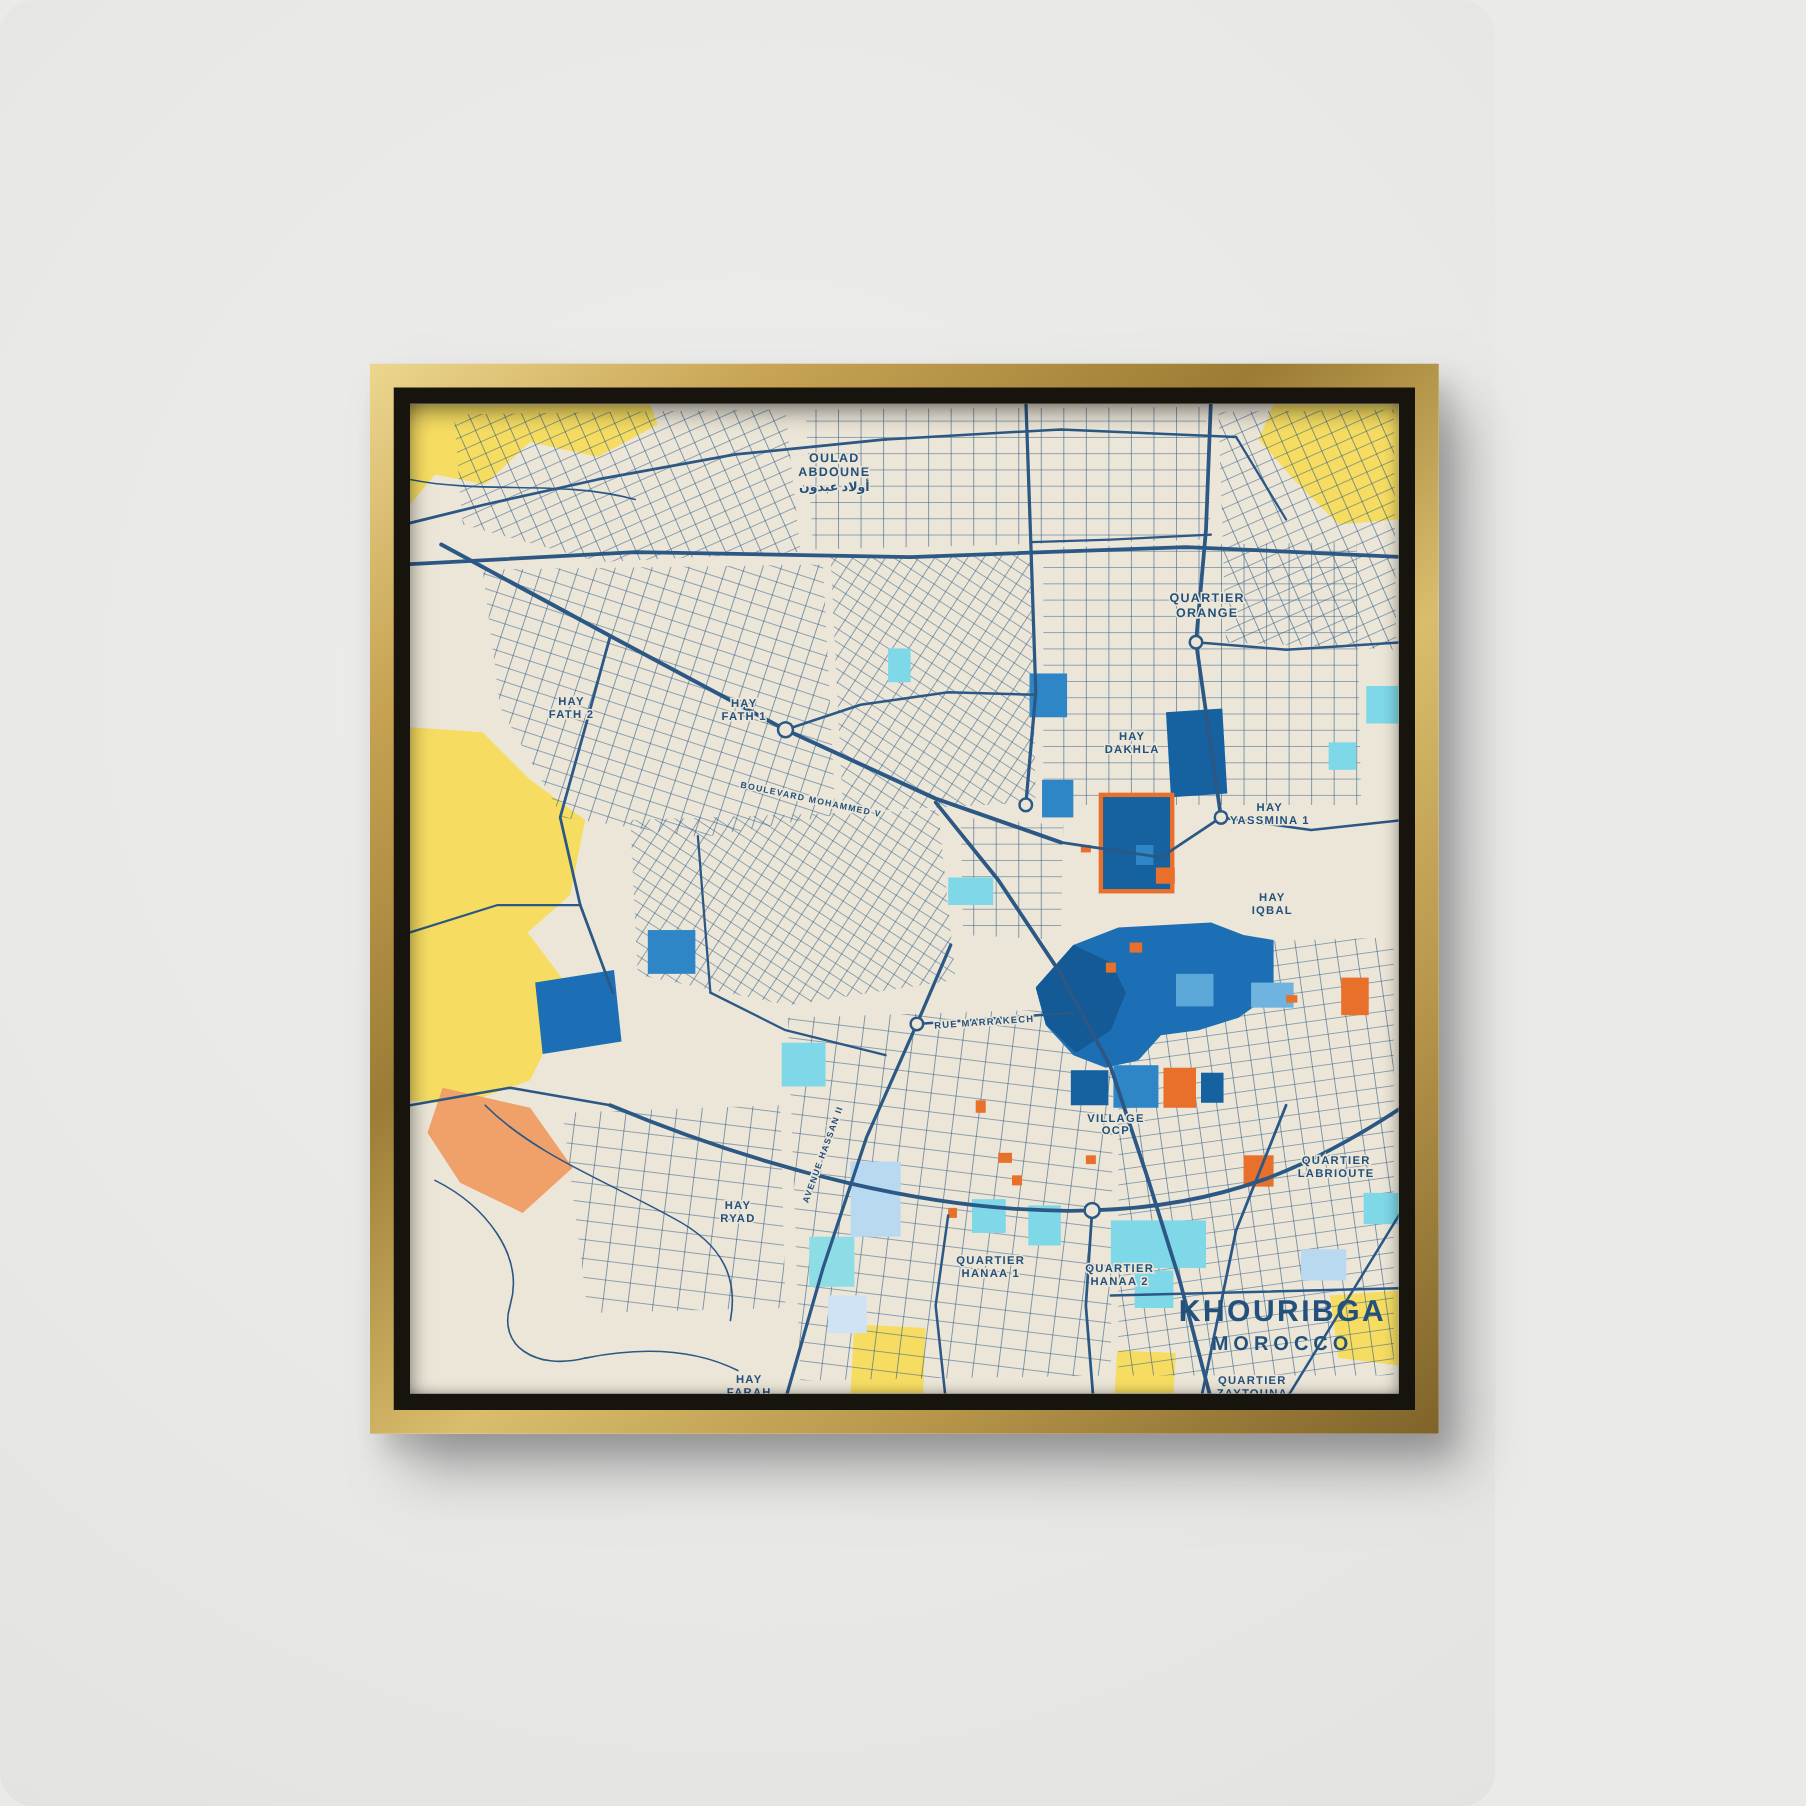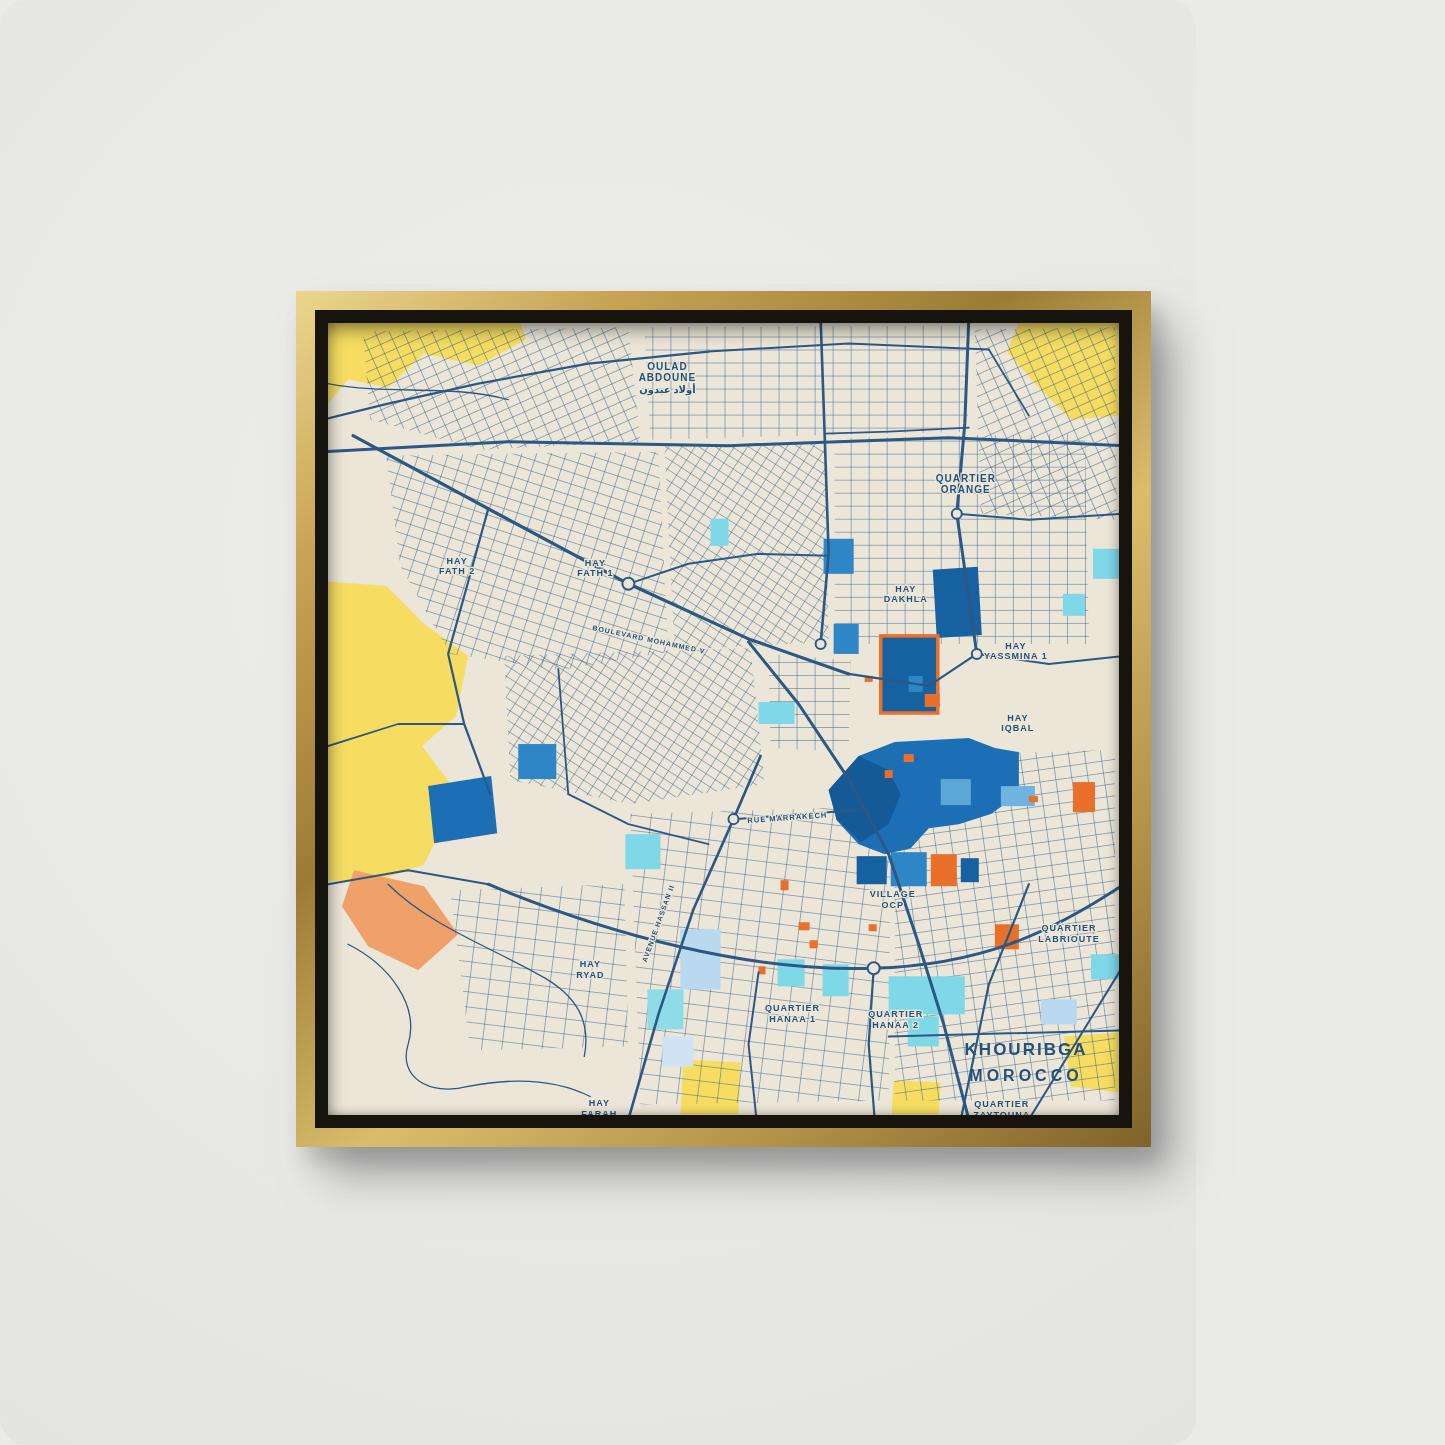--- a/index.html
+++ b/index.html
@@ -34,21 +34,21 @@
   }
   .canvas svg{position:absolute;left:0;top:0;}
   svg text{
     font-family:"Liberation Sans","DejaVu Sans",sans-serif;
     font-weight:bold;
   }
   .title-block{
     position:absolute;left:612px;top:714px;width:172px;text-align:center;
     color:#24517c;pointer-events:none;
   }
-  .title-main{font-size:17px;font-weight:bold;letter-spacing:2px;line-height:26px;}
+  .title-main{font-size:24px;font-weight:bold;letter-spacing:2px;line-height:26px;}
   .title-sub{font-size:16px;font-weight:bold;letter-spacing:4px;line-height:14px;margin-top:6px;}
 </style>
 </head>
 <body>
 
 <div class="wall">
   <div class="frame">
     <div class="liner">
       <div class="canvas">
 

